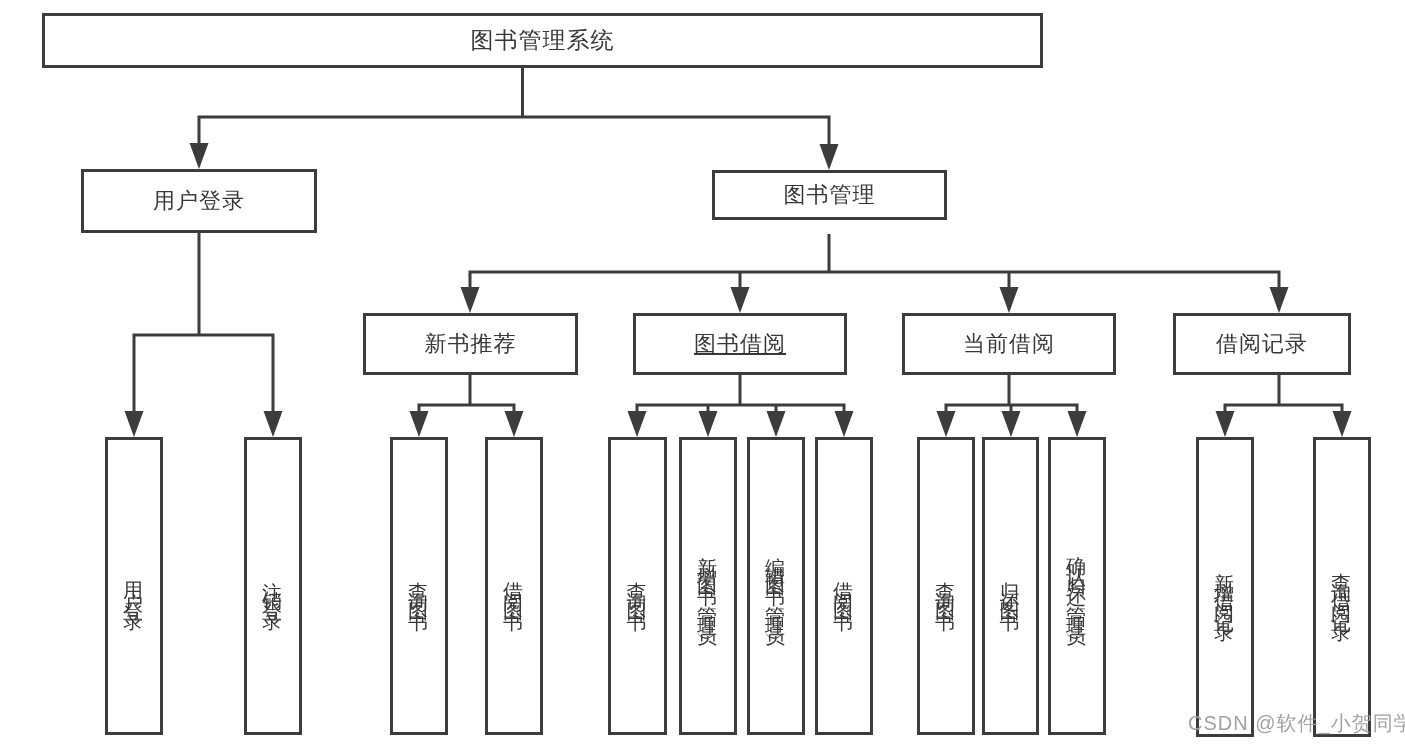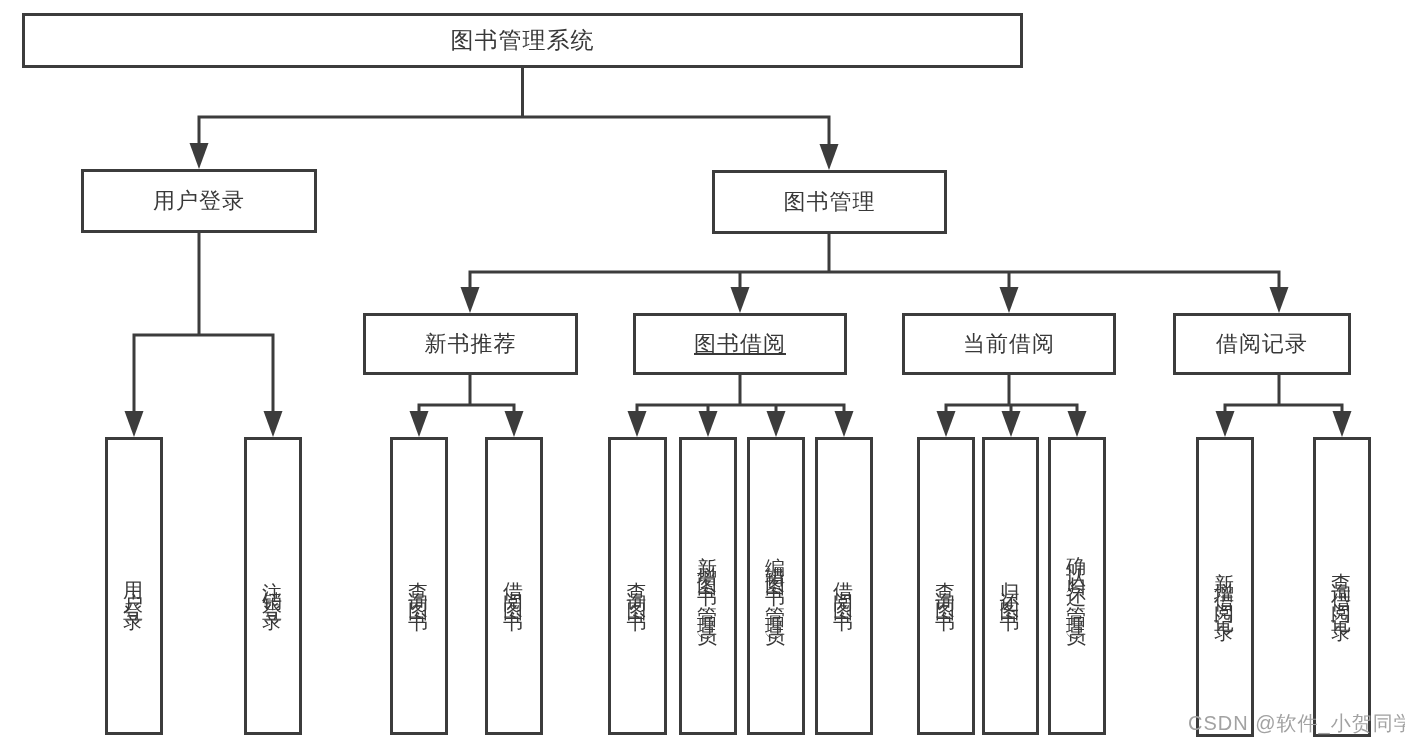--- a/index.html
+++ b/index.html
@@ -26,21 +26,21 @@
     box-sizing: border-box;
     background: #ffffff;
     border: 3px solid #3c3c3c;
     display: flex;
     align-items: center;
     justify-content: center;
     color: #383838;
     z-index: 2;
   }
   .box .lbl { white-space: nowrap; }
-  .root-box  { font-size: 23px; letter-spacing: 1px; }
+  .root-box  { font-size: 23px; letter-spacing: 1px; margin-left: 20px; }
   .branch-box{ font-size: 22px; letter-spacing: 1px; }
   .group-box { font-size: 22px; letter-spacing: 1px; }
   .leaf-box {
     font-size: 20px;
     z-index: 2;
   }
   .leaf-box .lbl {
     writing-mode: vertical-rl;
     text-orientation: mixed;
     letter-spacing: 10px;
@@ -97,21 +97,21 @@
     <use href="#ah" x="1342" y="437"></use>
   </svg>
 
   <div class="box root-box" style="left:22px; top:13px; width:1001px; height:55px;">
     <span class="lbl">图书管理系统</span>
   </div>
 
   <div class="box branch-box" style="left:81px; top:169px; width:236px; height:64px;">
     <span class="lbl">用户登录</span>
   </div>
-  <div class="box branch-box" style="left:712px; top:170px; width:235px; height:64px;">
+  <div class="box branch-box" style="left:712px; top:170px; width:235px; height:50px;">
     <span class="lbl">图书管理</span>
   </div>
 
   <div class="box group-box" style="left:363px; top:313px; width:215px; height:62px;align-items:center;">
     <span class="lbl">新书推荐</span>
   </div>
   <div class="box group-box" style="left:633px; top:313px; width:214px; height:62px;text-decoration:underline;">
     <span class="lbl">图书借阅</span>
   </div>
   <div class="box group-box" style="left:902px; top:313px; width:214px; height:62px;">

